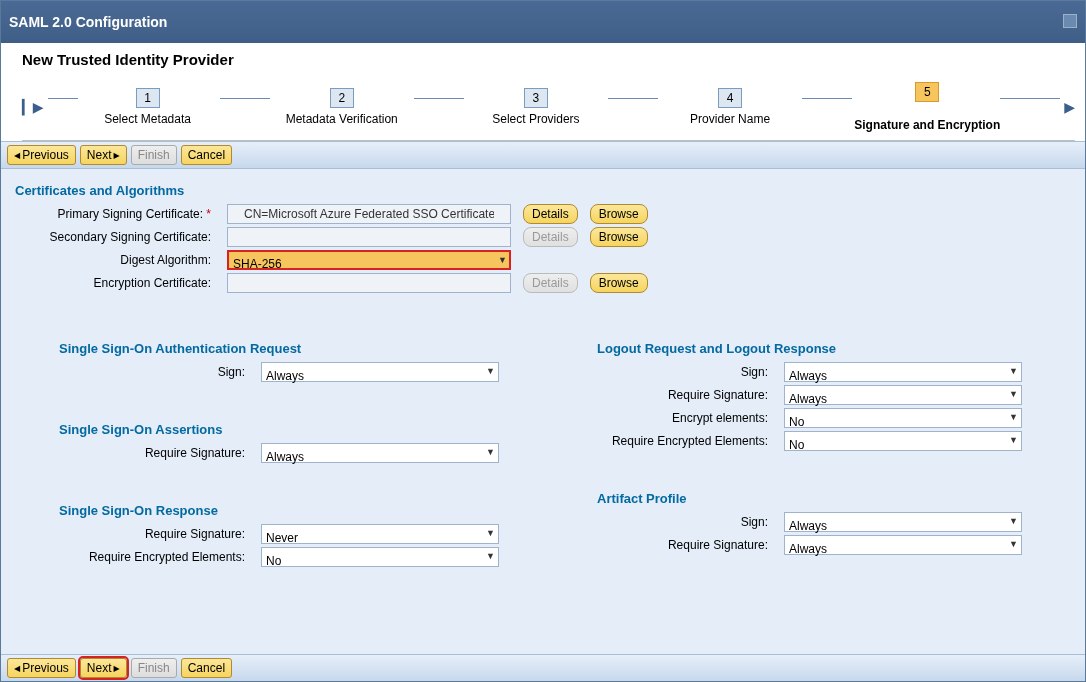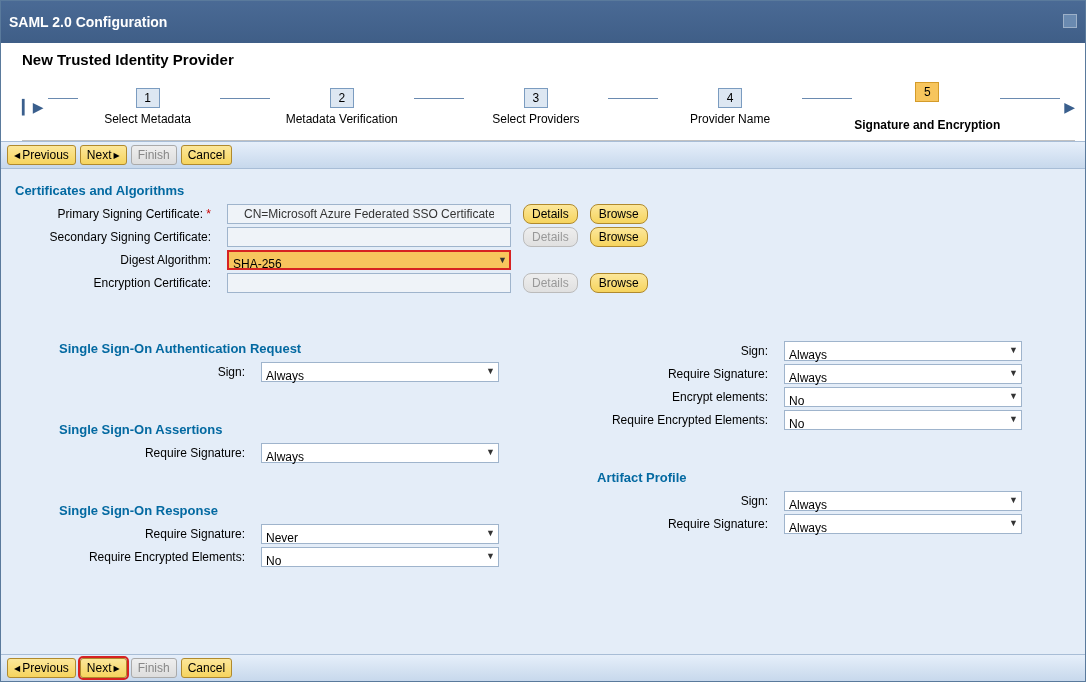--- a/index.html
+++ b/index.html
@@ -358,20 +358,21 @@
           <div class="form-label" style="width:190px">Require Encrypted Elements:</div>
           <div class="select select-wide">
               <span>No</span>
             </div>
         </div>
 
       </div>
 
       <div class="col">
 
+        <div class="section-title">Logout Request and Logout Response</div>
         <div class="form-row">
           <div class="form-label" style="width:175px">Sign:</div>
           <div class="select select-wide">
               <span>Always</span>
             </div>
         </div>
         <div class="form-row">
           <div class="form-label" style="width:175px">Require Signature:</div>
           <div class="select select-wide">
               <span>Always</span>

